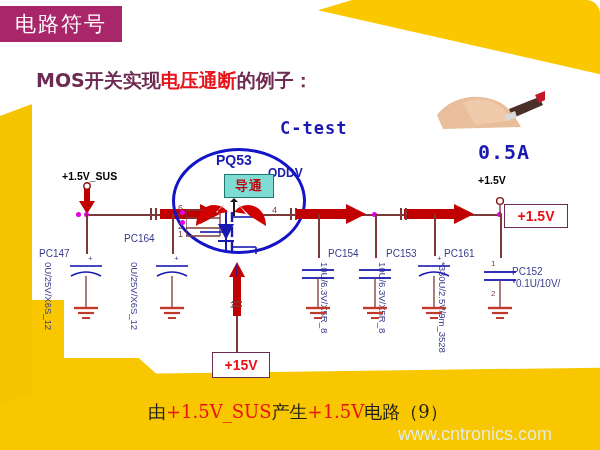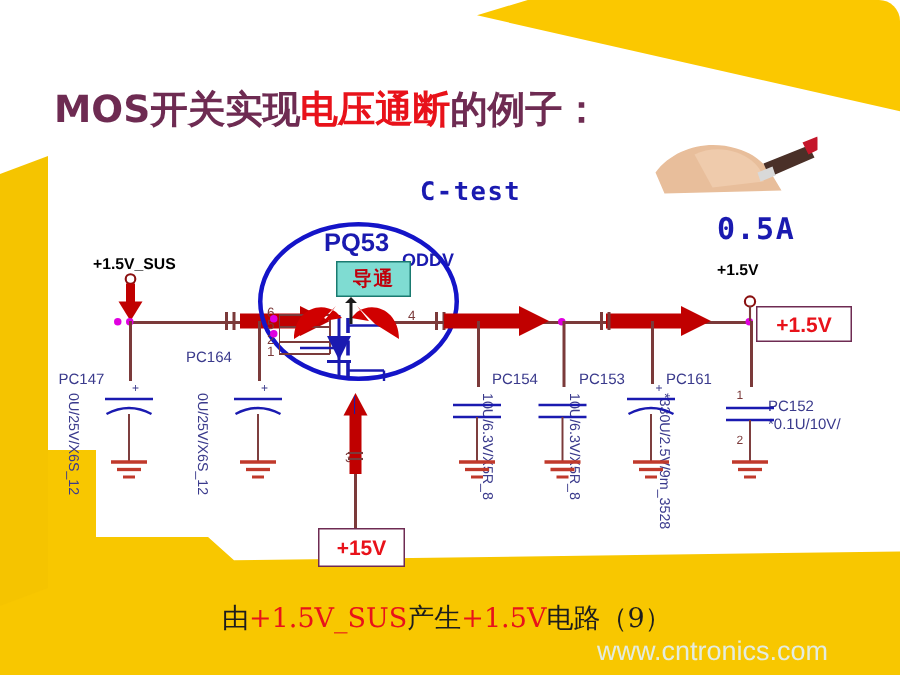--- a/index.html
+++ b/index.html
@@ -41,22 +41,22 @@
   
   .hdr-tag{
     position:absolute;left:0px;top:6px;width:122px;height:36px;
     background:#A9266B;display:flex;align-items:center;justify-content:center;
   }
   .hdr-tag span{
     color:#ffffff;font-size:21px;letter-spacing:2px;
     font-family:"DejaVu Serif","Liberation Serif",serif;
   }
   .subtitle{
-    position:absolute;left:36px;top:56px;
-    font-size:25px;font-weight:bold;white-space:nowrap;
+    position:absolute;left:36px;top:68px;
+    font-size:19px;font-weight:bold;white-space:nowrap;
     font-family:"DejaVu Sans","Liberation Sans",sans-serif;
   }
   .subtitle .a{color:#6E2B52;}
   .subtitle .b{color:#E8121A;}
   .subtitle .c{color:#6E2B52;}
 
   
   .hand{
     position:absolute;left:435px;top:85px;width:110px;height:46px;
   }
@@ -78,21 +78,21 @@
     font-family:"DejaVu Sans Mono","Liberation Mono",monospace;letter-spacing:1px;
   }
   .amp{
     position:absolute;left:478px;top:140px;font-size:20px;font-weight:bold;color:#1A1AB0;
     font-family:"DejaVu Sans Mono","Liberation Mono",monospace;letter-spacing:1px;
   }
   .ellipse{
     position:absolute;left:172px;top:148px;width:128px;height:100px;
     border:3.5px solid #1414C8;border-radius:50%;
   }
-  .pq-label{position:absolute;left:216px;top:152px;font-size:17px;font-weight:bold;color:#1A1AB0;}
+  .pq-label{position:absolute;left:216px;top:152px;font-size:14px;font-weight:bold;color:#1A1AB0;}
   .odv{position:absolute;left:268px;top:166px;font-size:12px;font-weight:bold;color:#1A1AB0;}
   .ontag{
     position:absolute;left:224px;top:174px;width:48px;height:22px;
     background:#7FDCD2;border:1.5px solid #1a7a70;
     display:flex;align-items:center;justify-content:center;
   }
   .ontag span{font-size:13px;font-weight:bold;color:#C0000C;letter-spacing:1px;}
 
   .redbox{
     position:absolute;border:1.5px solid #6E2B52;background:#fff;
@@ -115,20 +115,23 @@
 <body>
 
 <div id="stage">
 
   <div class="yellow-bl-round"></div>
   <div class="yellow-bottom"></div>
   <div class="yellow-left"></div>
   <div class="yellow-top"></div>
   <div class="white-card"></div>
 
+  <div class="hdr-tag">
+    <span>电路符号</span>
+  </div>
 
   <div class="subtitle">
     <span class="a">MOS开关实现</span><span class="b">电压通断</span><span class="c">的例子：</span>
   </div>
 
   <svg class="hand" viewBox="0 0 110 46">
     <path d="M2,30 C14,14 36,8 56,14 C70,18 76,26 80,32 L86,42 L8,44 Z" fill="#E8BE9B"></path>
     <path d="M28,18 C40,12 56,14 66,22 C72,27 74,32 74,36 L40,40 Z" fill="#EFCBAC"></path>
     <path d="M74,24 L104,12 L108,20 L78,33 Z" fill="#4A3028"></path>
     <path d="M100,10 L110,6 L112,14 L104,18 Z" fill="#C4162A"></path>

